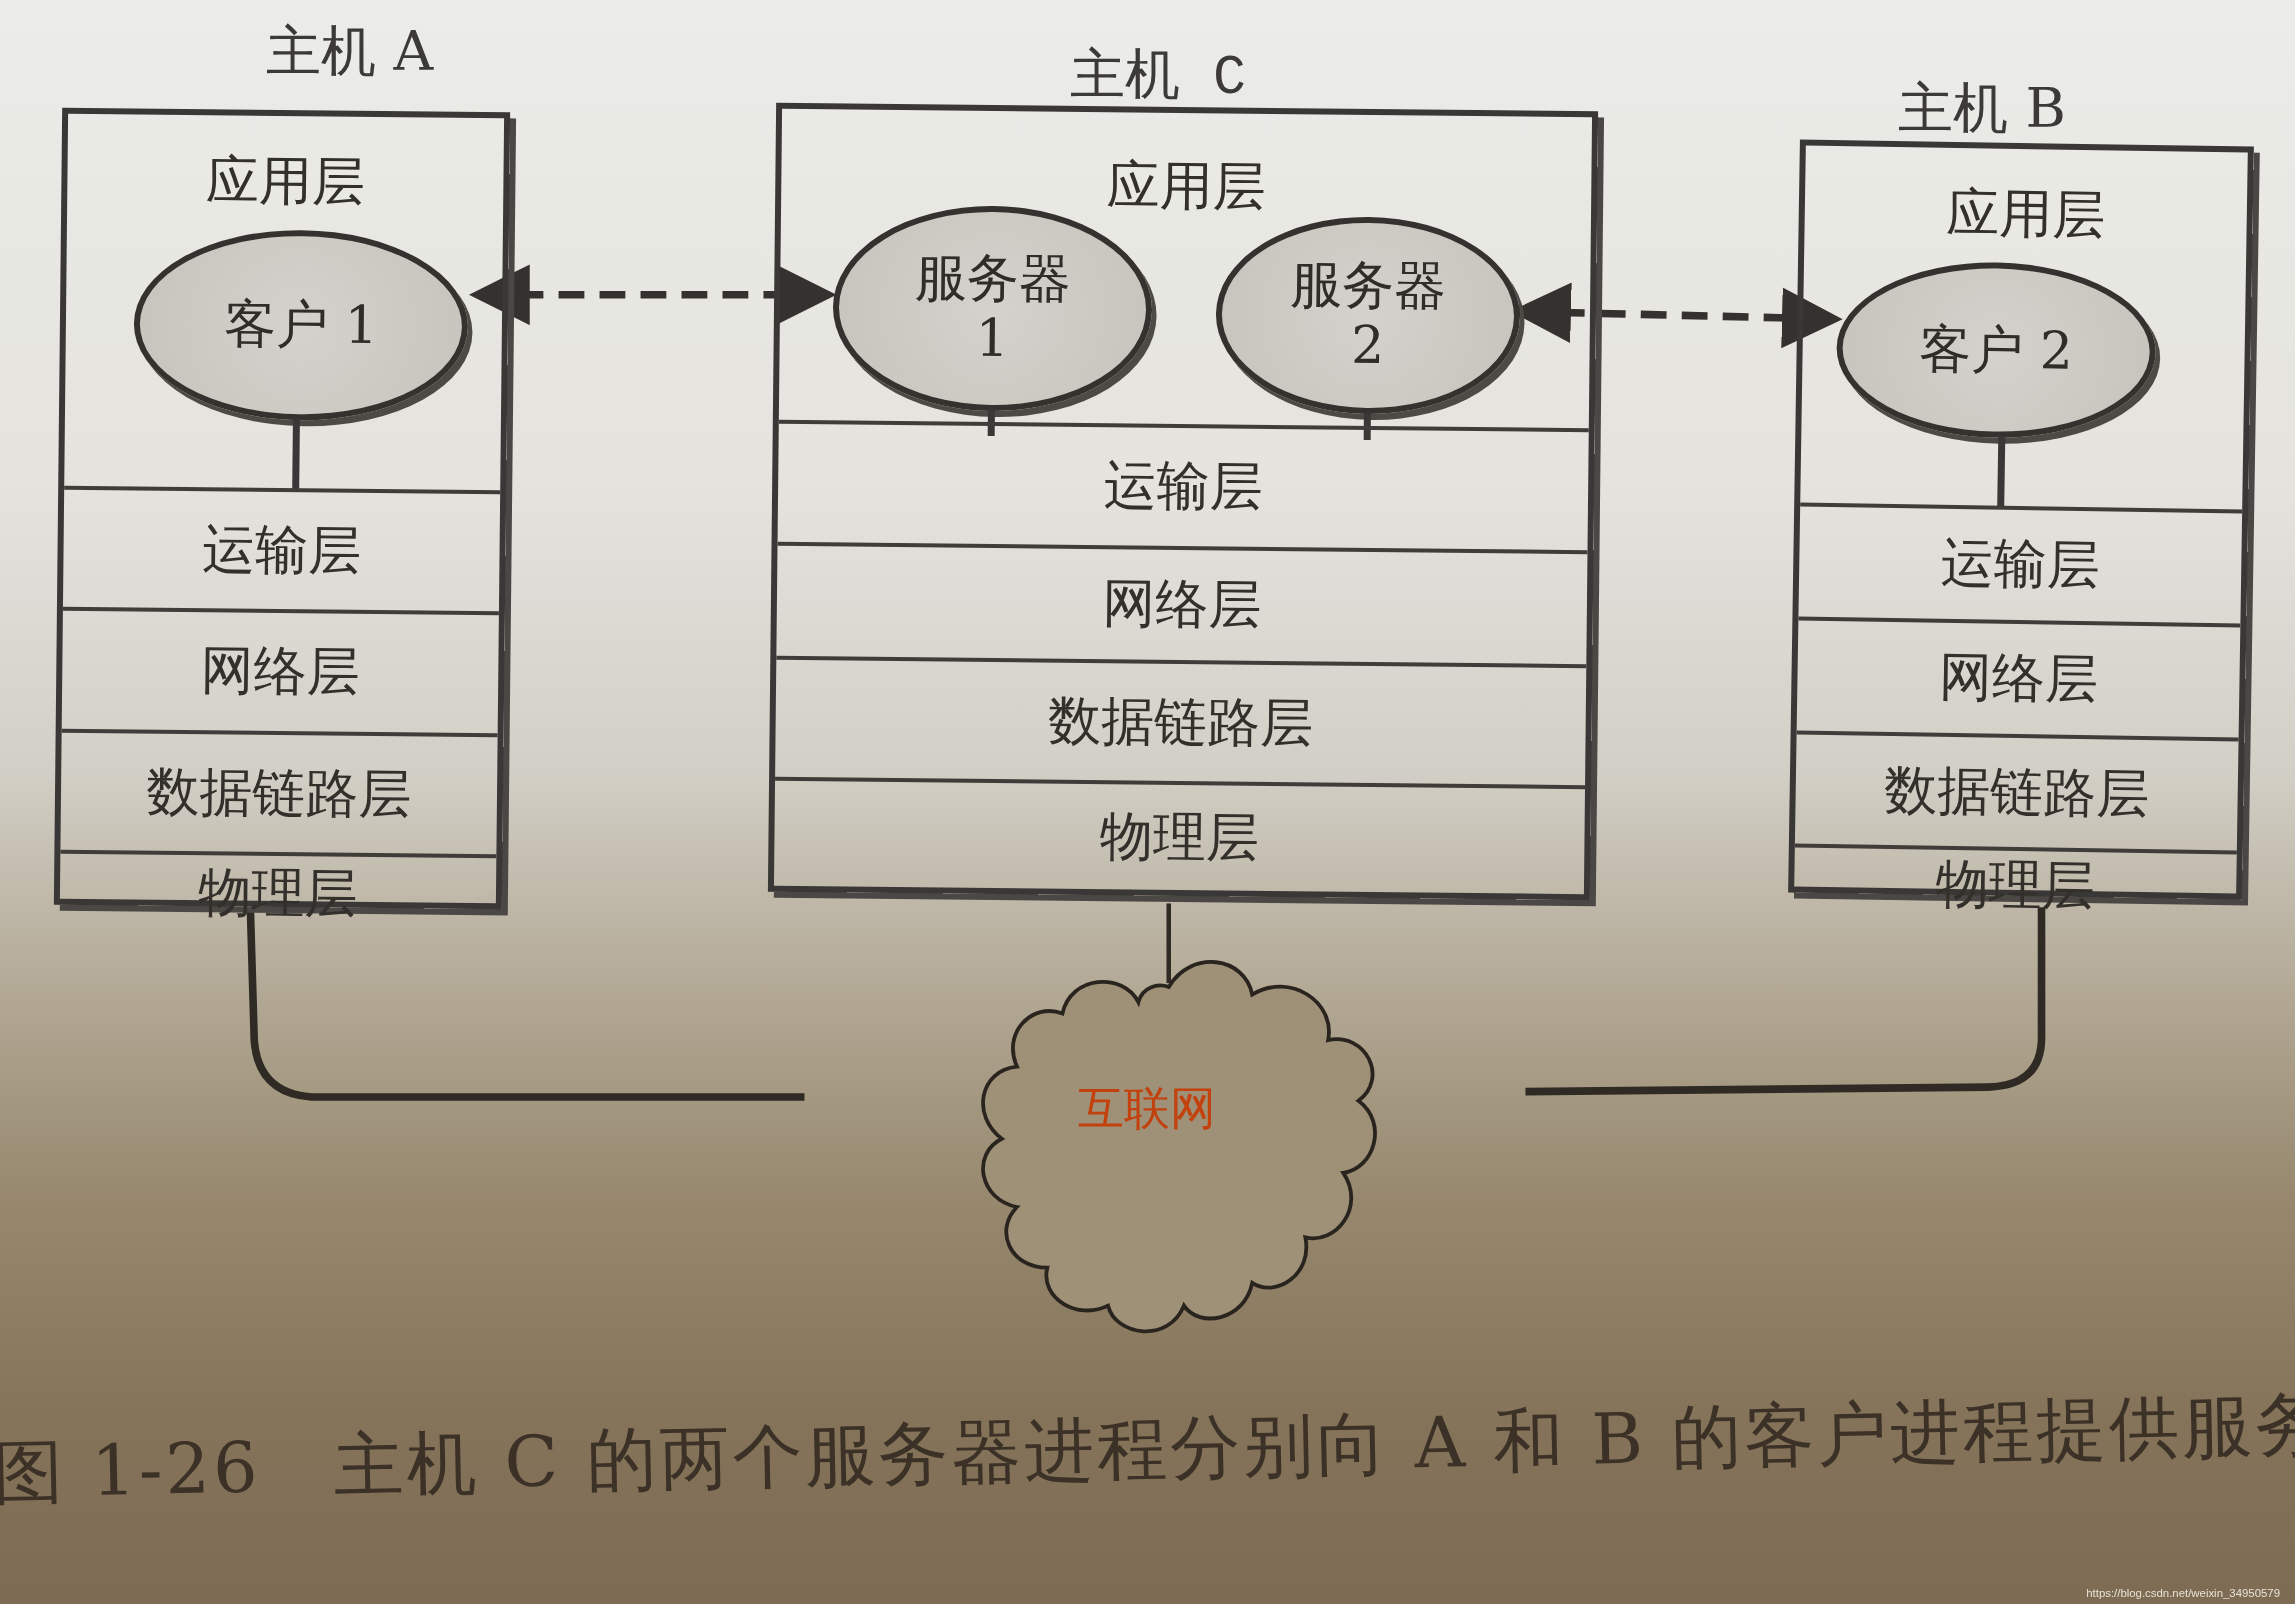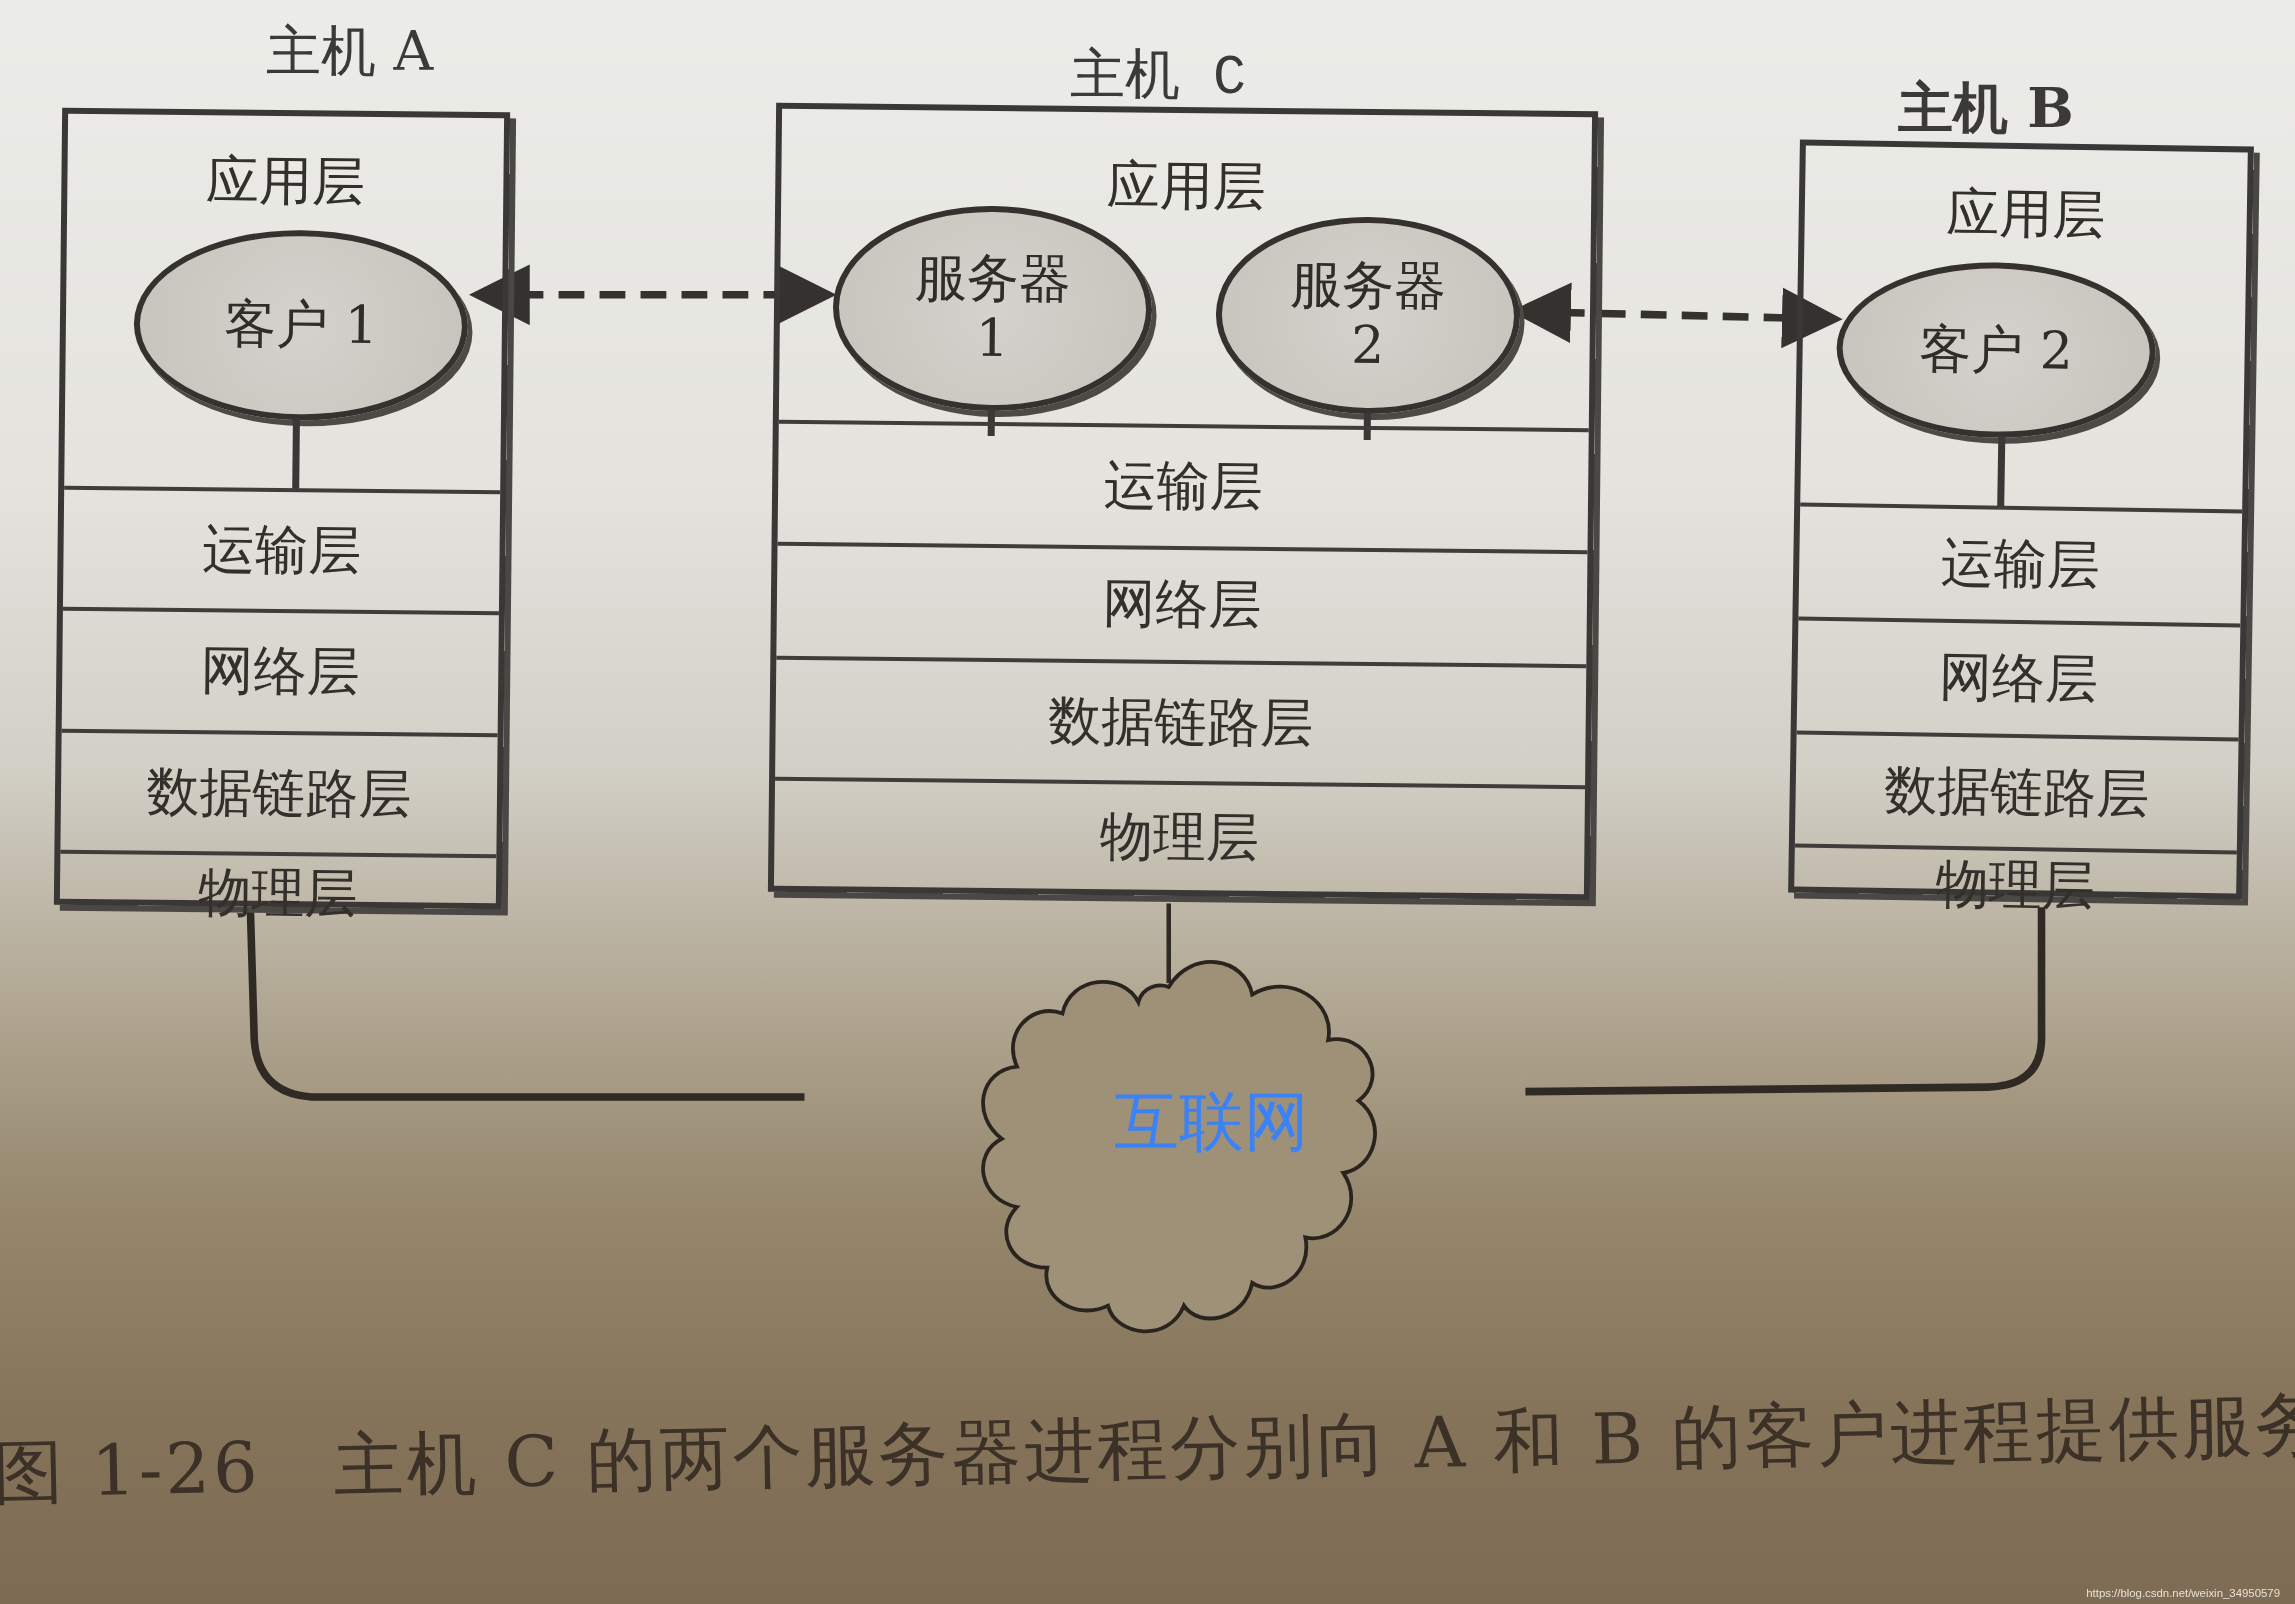--- a/index.html
+++ b/index.html
@@ -25,21 +25,21 @@
     background: radial-gradient(circle, #d4d2cc 0%, #c6c3bc 100%);
     box-shadow: 4.6px 6px 0 #4d4a46;
     display:flex; flex-direction:column; align-items:center; justify-content:center;
     font-size:52px; color:#2f2c29; line-height:1.15; box-sizing:border-box; text-align:center;
   }
   .stem { position:absolute; width:6.8px; background:#3a3836; }
   .caption {
     position:absolute; left:-7.6px; top:1427px; font-size:70px; color:#3b3126; white-space:nowrap;
     transform: rotate(-1.2deg); transform-origin:left top; letter-spacing:3px;
   }
-  .cloud-label { position:absolute; font-size:65px; color:#3b82f6;margin-left:36px; }
+  .cloud-label { position:absolute; font-size:46px; color:#c2410c; }
   .watermark { position:absolute; right:15px; bottom:6px; font-family:Liberation Sans, sans-serif; font-size:11.4px; color:#e8e2d6; }
   svg.overlay { position:absolute; left:0; top:0; }
 </style>
 </head>
 <body>
 
 <svg class="overlay" width="2295" height="1605" viewBox="0 0 3024 2114">
   <defs>
     <marker id="arrowR" markerWidth="8" markerHeight="8" refX="7" refY="4" orient="auto">
       <path d="M0,0 L8,4 L0,8 z" fill="#34312e"></path>
@@ -106,21 +106,21 @@
     <span>2</span>
   </div>
   <div class="stem" style="left:209px; top:298px; height:26.6px;"></div>
   <div class="stem" style="left:585px; top:298px; height:26.6px;"></div>
   <div class="layer" style="top:311px; height:121px;">运输层</div>
   <div class="layer" style="top:433px; height:114px;">网络层</div>
   <div class="layer" style="top:547px; height:121px;">数据链路层</div>
   <div class="layer" style="top:668px; height:110px;">物理层</div>
 </div>
 
-<div class="host-title" style="left:1898px; top:72px;font-weight:bold;">主机 B</div>
+<div class="host-title" style="left:1898px; top:72px;">主机 B</div>
 <div class="host" style="left:1794px; top:143px; width:454px; height:753px; transform:rotate(0.9deg);">
   <div class="app-label" style="top:30px;">应用层</div>
   <div class="proc" style="left:34px; top:114px; width:319px; height:175px;">
     <span>客户 2</span>
   </div>
   <div class="stem" style="left:197px; top:287px; height:72px;"></div>
   <div class="layer" style="top:357px; height:114px;">运输层</div>
   <div class="layer" style="top:471px; height:114px;">网络层</div>
   <div class="layer" style="top:585px; height:114px;">数据链路层</div>
   <div class="layer" style="top:698px; height:44px; padding-top:30px;">物理层</div>

